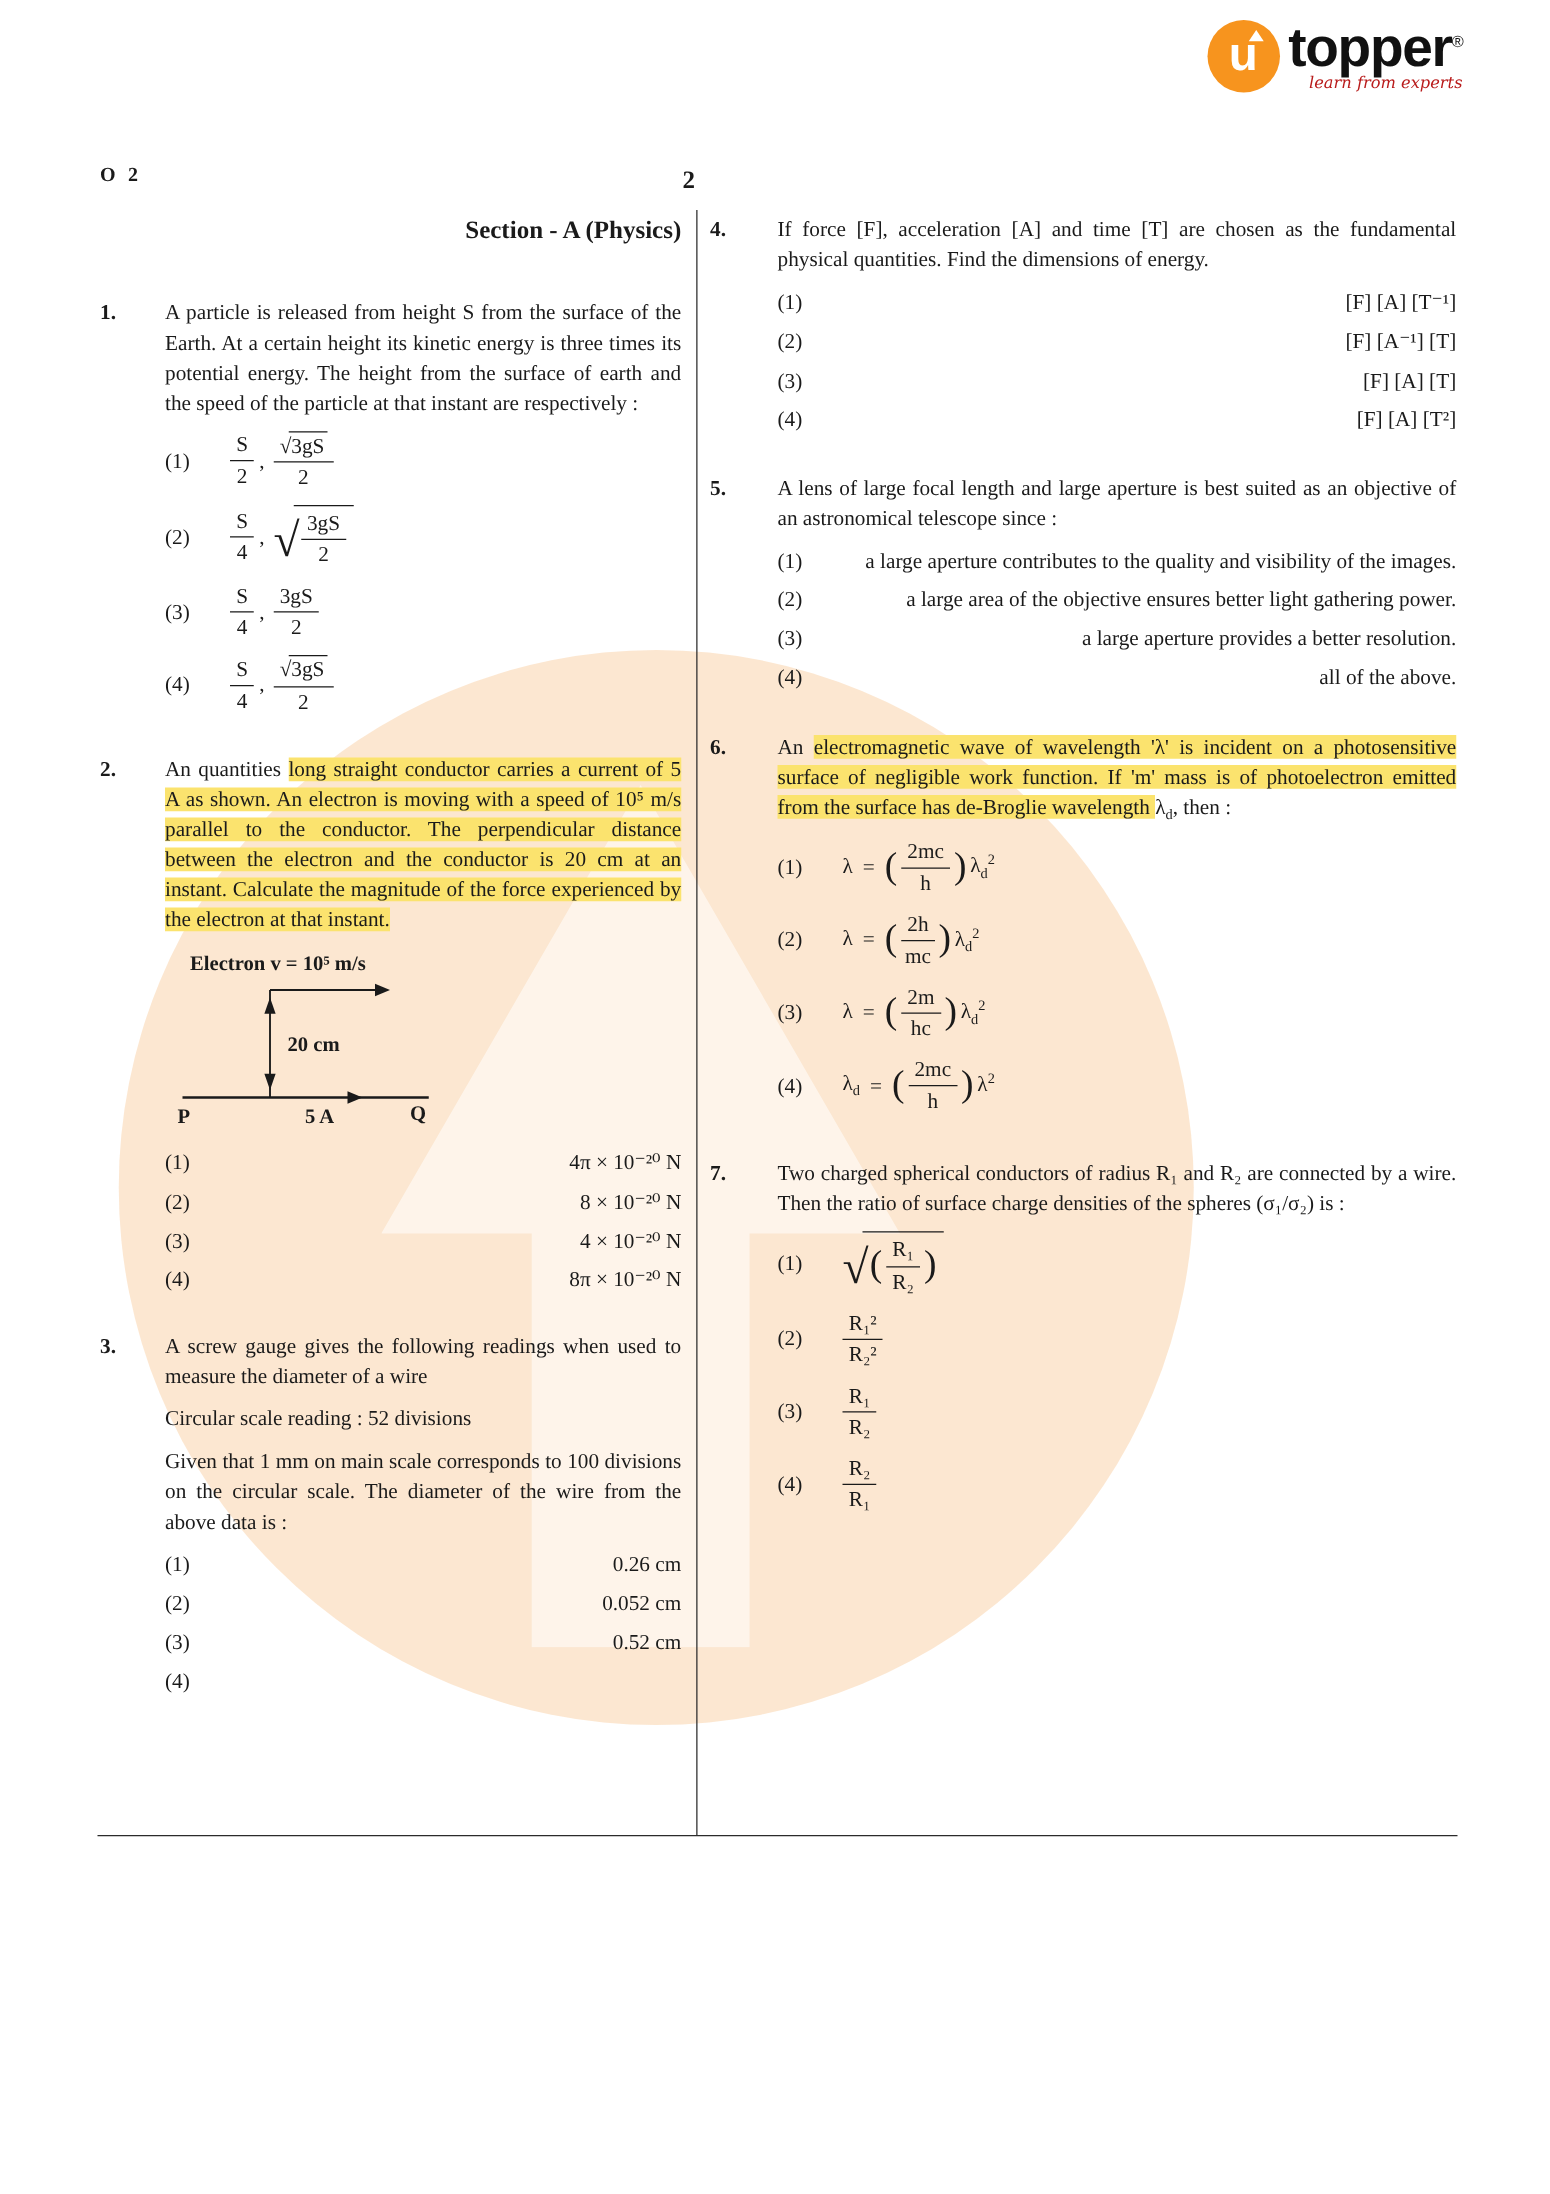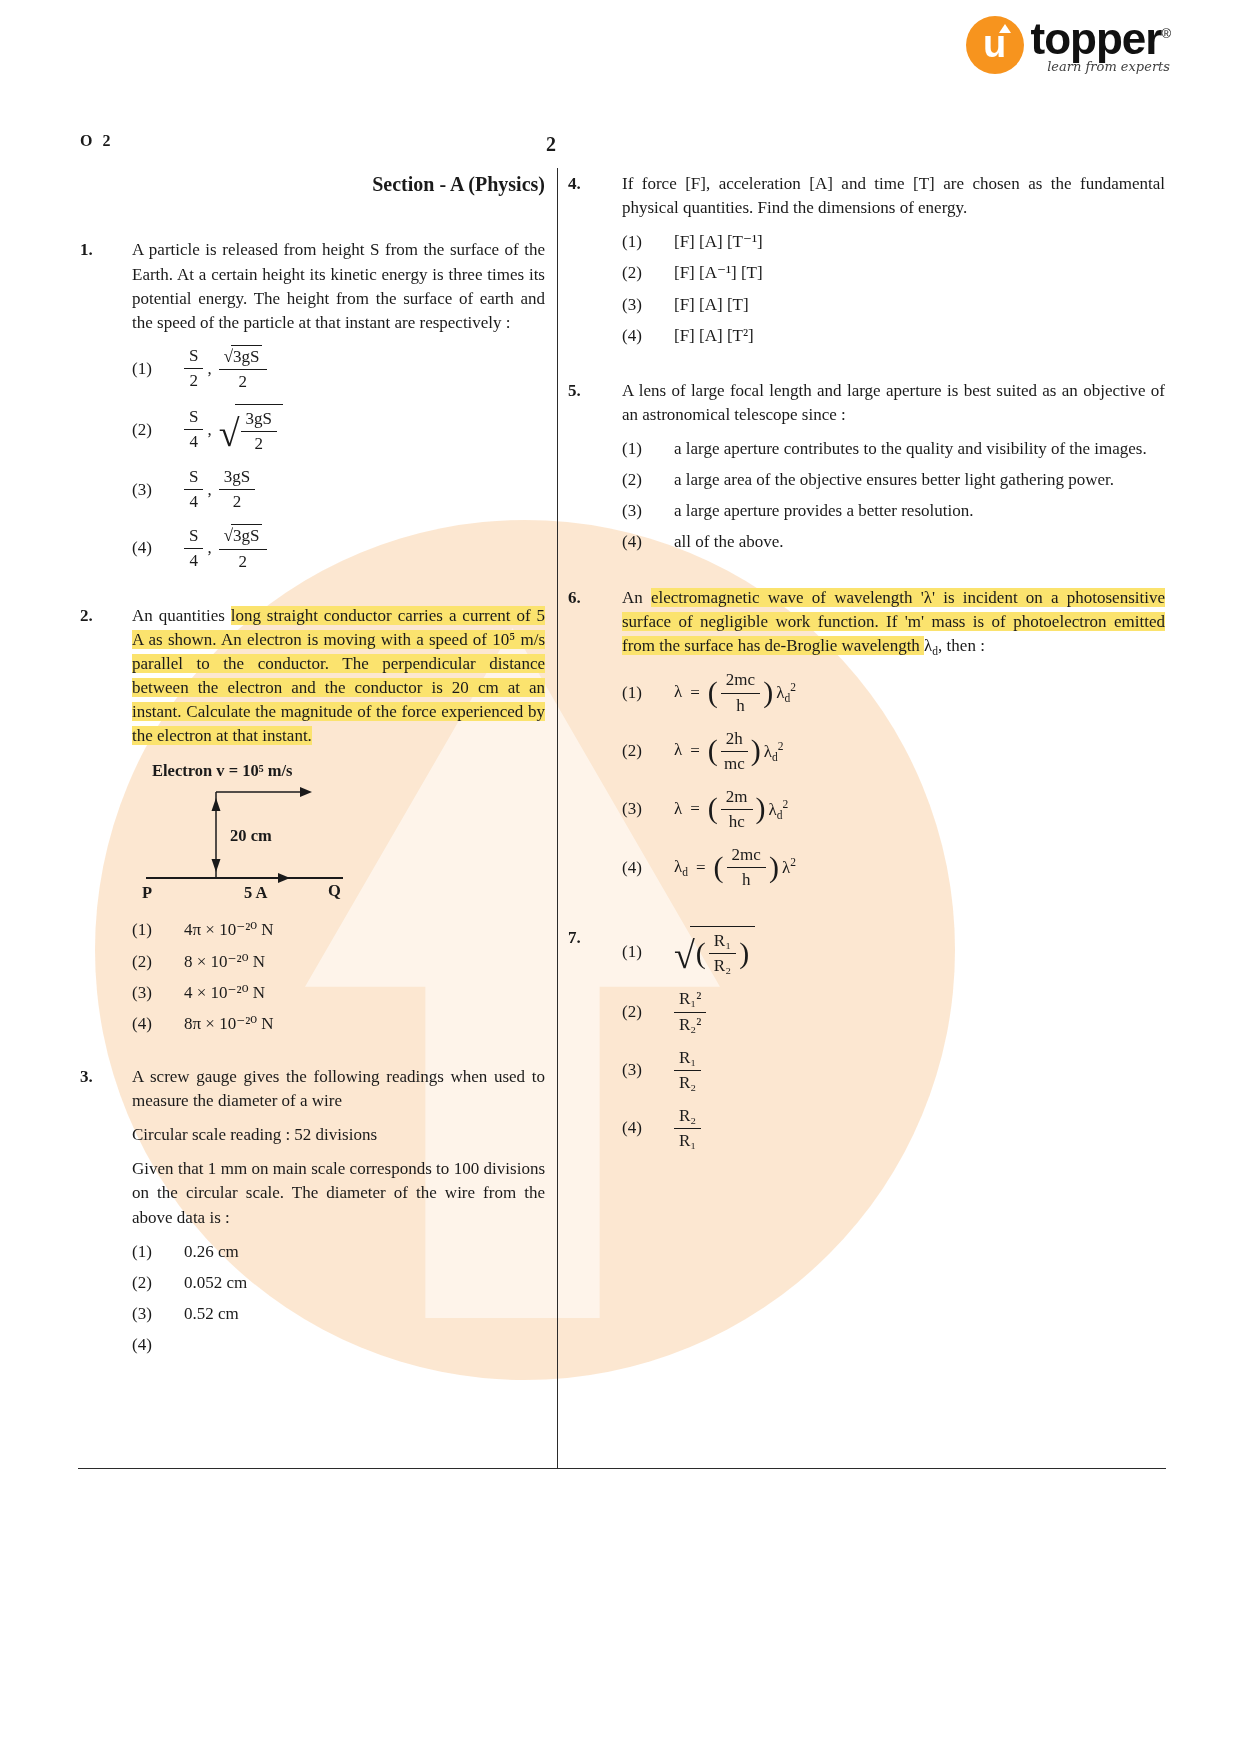--- a/index.html
+++ b/index.html
@@ -18,21 +18,21 @@
   .brand{position:absolute;top:16px;right:70px;display:flex;align-items:flex-start;z-index:3;}
   .brand-icon{position:relative;width:58px;height:58px;border-radius:50%;background:#f7941e;margin-right:7px;flex:0 0 auto;}
   .brand-u{position:absolute;left:0;right:0;top:0;text-align:center;color:#ffffff;
            font-family:"Liberation Sans",sans-serif;font-weight:bold;font-size:38px;line-height:56px;}
   .brand-u-arrow{position:absolute;top:8px;right:13px;width:0;height:0;
                  border-left:6px solid transparent;border-right:6px solid transparent;
                  border-bottom:9px solid #ffffff;}
   .brand-name{font-family:"Liberation Sans",sans-serif;font-weight:bold;font-size:44px;
               line-height:1.05;color:#111;letter-spacing:-1px;}
   .brand-reg{font-size:13px;vertical-align:super;font-weight:normal;}
-  .brand-tag{text-align:right;color:#404040;font-style:italic;font-size:13px;margin-top:-4px;
+  .brand-tag{text-align:right;color:#b91c1c;font-style:italic;font-size:13px;margin-top:-4px;
              font-family:"DejaVu Serif",serif;}
 
   
   .head-code{position:absolute;left:80px;top:130px;font-weight:bold;font-size:16px;letter-spacing:3px;z-index:2;}
   .head-page{position:absolute;left:546px;top:130px;font-weight:bold;font-size:20px;z-index:2;}
   .divider{position:absolute;left:557px;top:168px;height:1300px;width:0;border-left:1.6px solid #2b2b2b;z-index:1;}
   .footer-rule{position:absolute;left:78px;top:1468px;width:1088px;border-top:1.6px solid #2b2b2b;z-index:1;}
 
   
   .col{position:absolute;z-index:2;}
@@ -43,21 +43,21 @@
   .q-m20{margin-bottom:20px;} .q-m22{margin-bottom:22px;} .q-m24{margin-bottom:24px;}
   .q-num{flex:0 0 52px;font-weight:bold;}
   .col-right .q-num{flex:0 0 54px;}
   .q-body{flex:1;min-width:0;}
   .q-text{margin:0 0 10px 0;text-align:justify;}
   .hl{background:#fbe36e;}
 
   .opt{display:flex;align-items:flex-start;margin:0 0 7px 0;}
   .opt.math{align-items:center;margin-bottom:11px;}
   .opt-label{flex:0 0 52px;}
-  .opt-value{flex:1;}
+  .opt-value{flex:1;text-align:right;}
 
   
   .mexp{display:inline-flex;align-items:center;gap:3px;}
   .frac{display:inline-block;text-align:center;vertical-align:middle;}
   .frac .top{display:block;border-bottom:1.5px solid #1a1a1a;padding:0 5px 1px 5px;line-height:1.3;}
   .frac .bot{display:block;padding-top:1px;line-height:1.3;}
   .sep{margin:0 4px 0 1px;}
   .sqrt{white-space:nowrap;}
   .rbar{display:inline-block;border-top:1.5px solid #1a1a1a;padding:0 2px;margin-left:-2px;}
   .sqrtg{display:inline-flex;align-items:center;}
@@ -348,20 +348,21 @@
             <span class="bigp">)</span>
             <span><span>λ</span><sub class="msub"></sub><sup class="msup">2</sup></span>
           </span>
         </div>
       </div>
     </div>
 
     <div class="q">
       <div class="q-num">7.</div>
       <div class="q-body">
+        <p class="q-text">Two charged spherical conductors of radius R₁ and R₂ are connected by a wire. Then the ratio of surface charge densities of the spheres (σ₁/σ₂) is :</p>
 
         <div class="opt math">
           <span class="opt-label">(1)</span>
           <span class="sqrtg">
             <span class="rsign-tall">√</span>
             <span class="rbarg">
               <span class="mexp">
                 <span class="bigp">(</span>
                 <span class="frac">
                     <span class="top">R₁</span>

